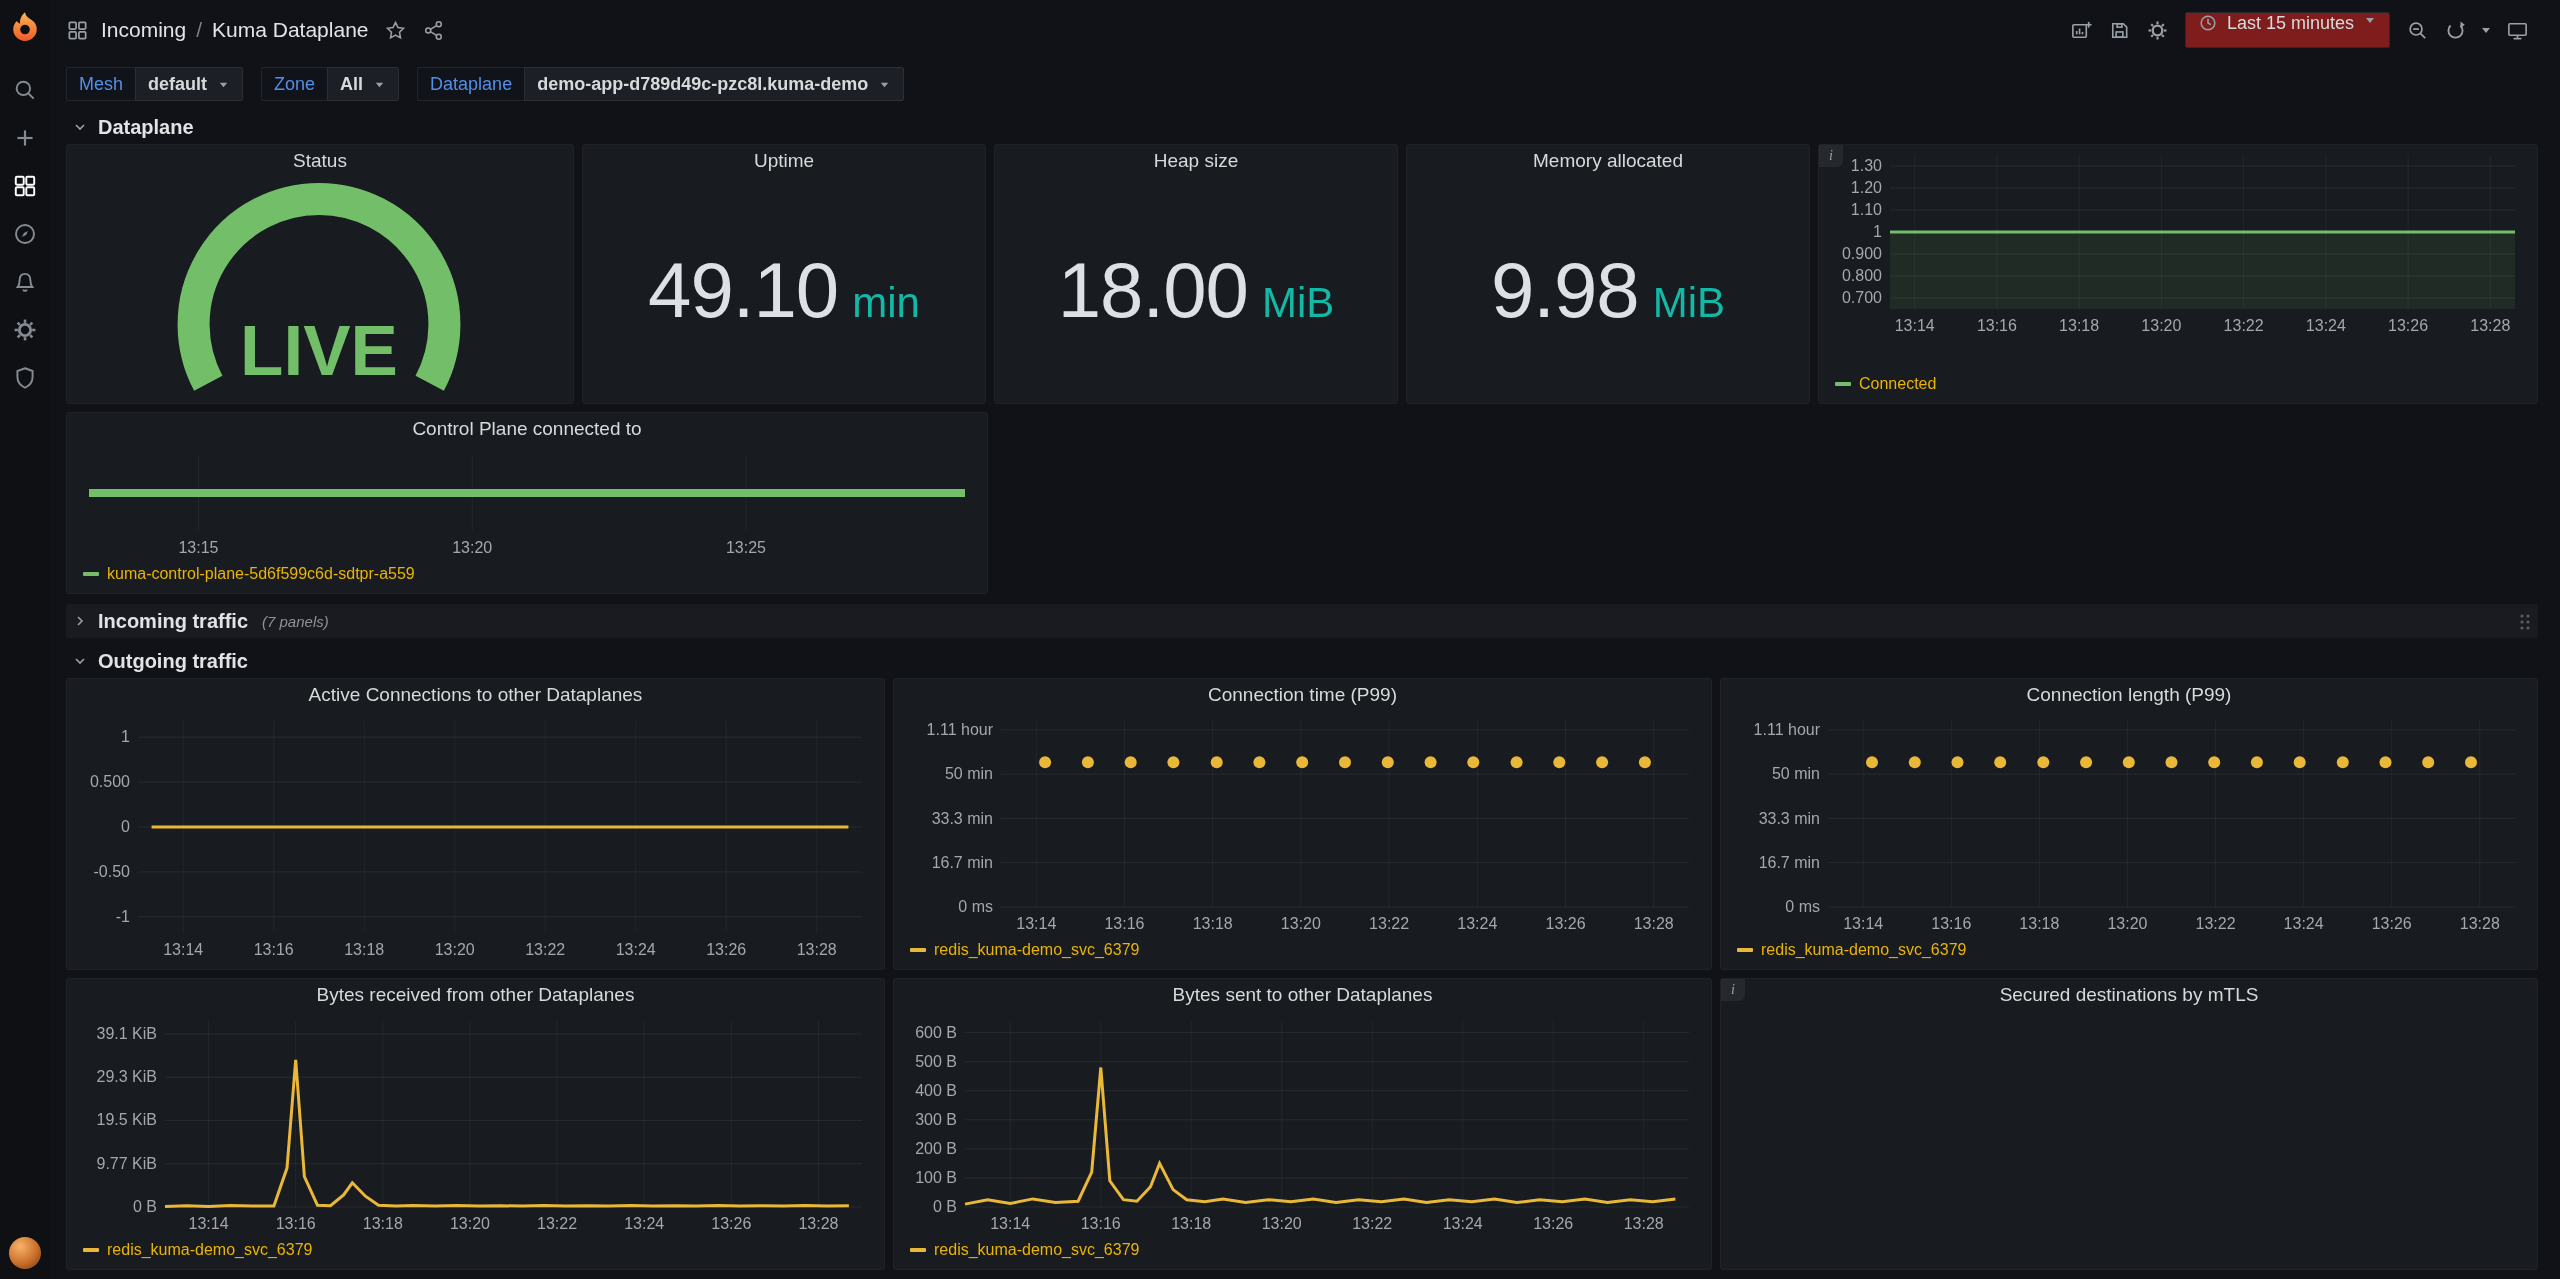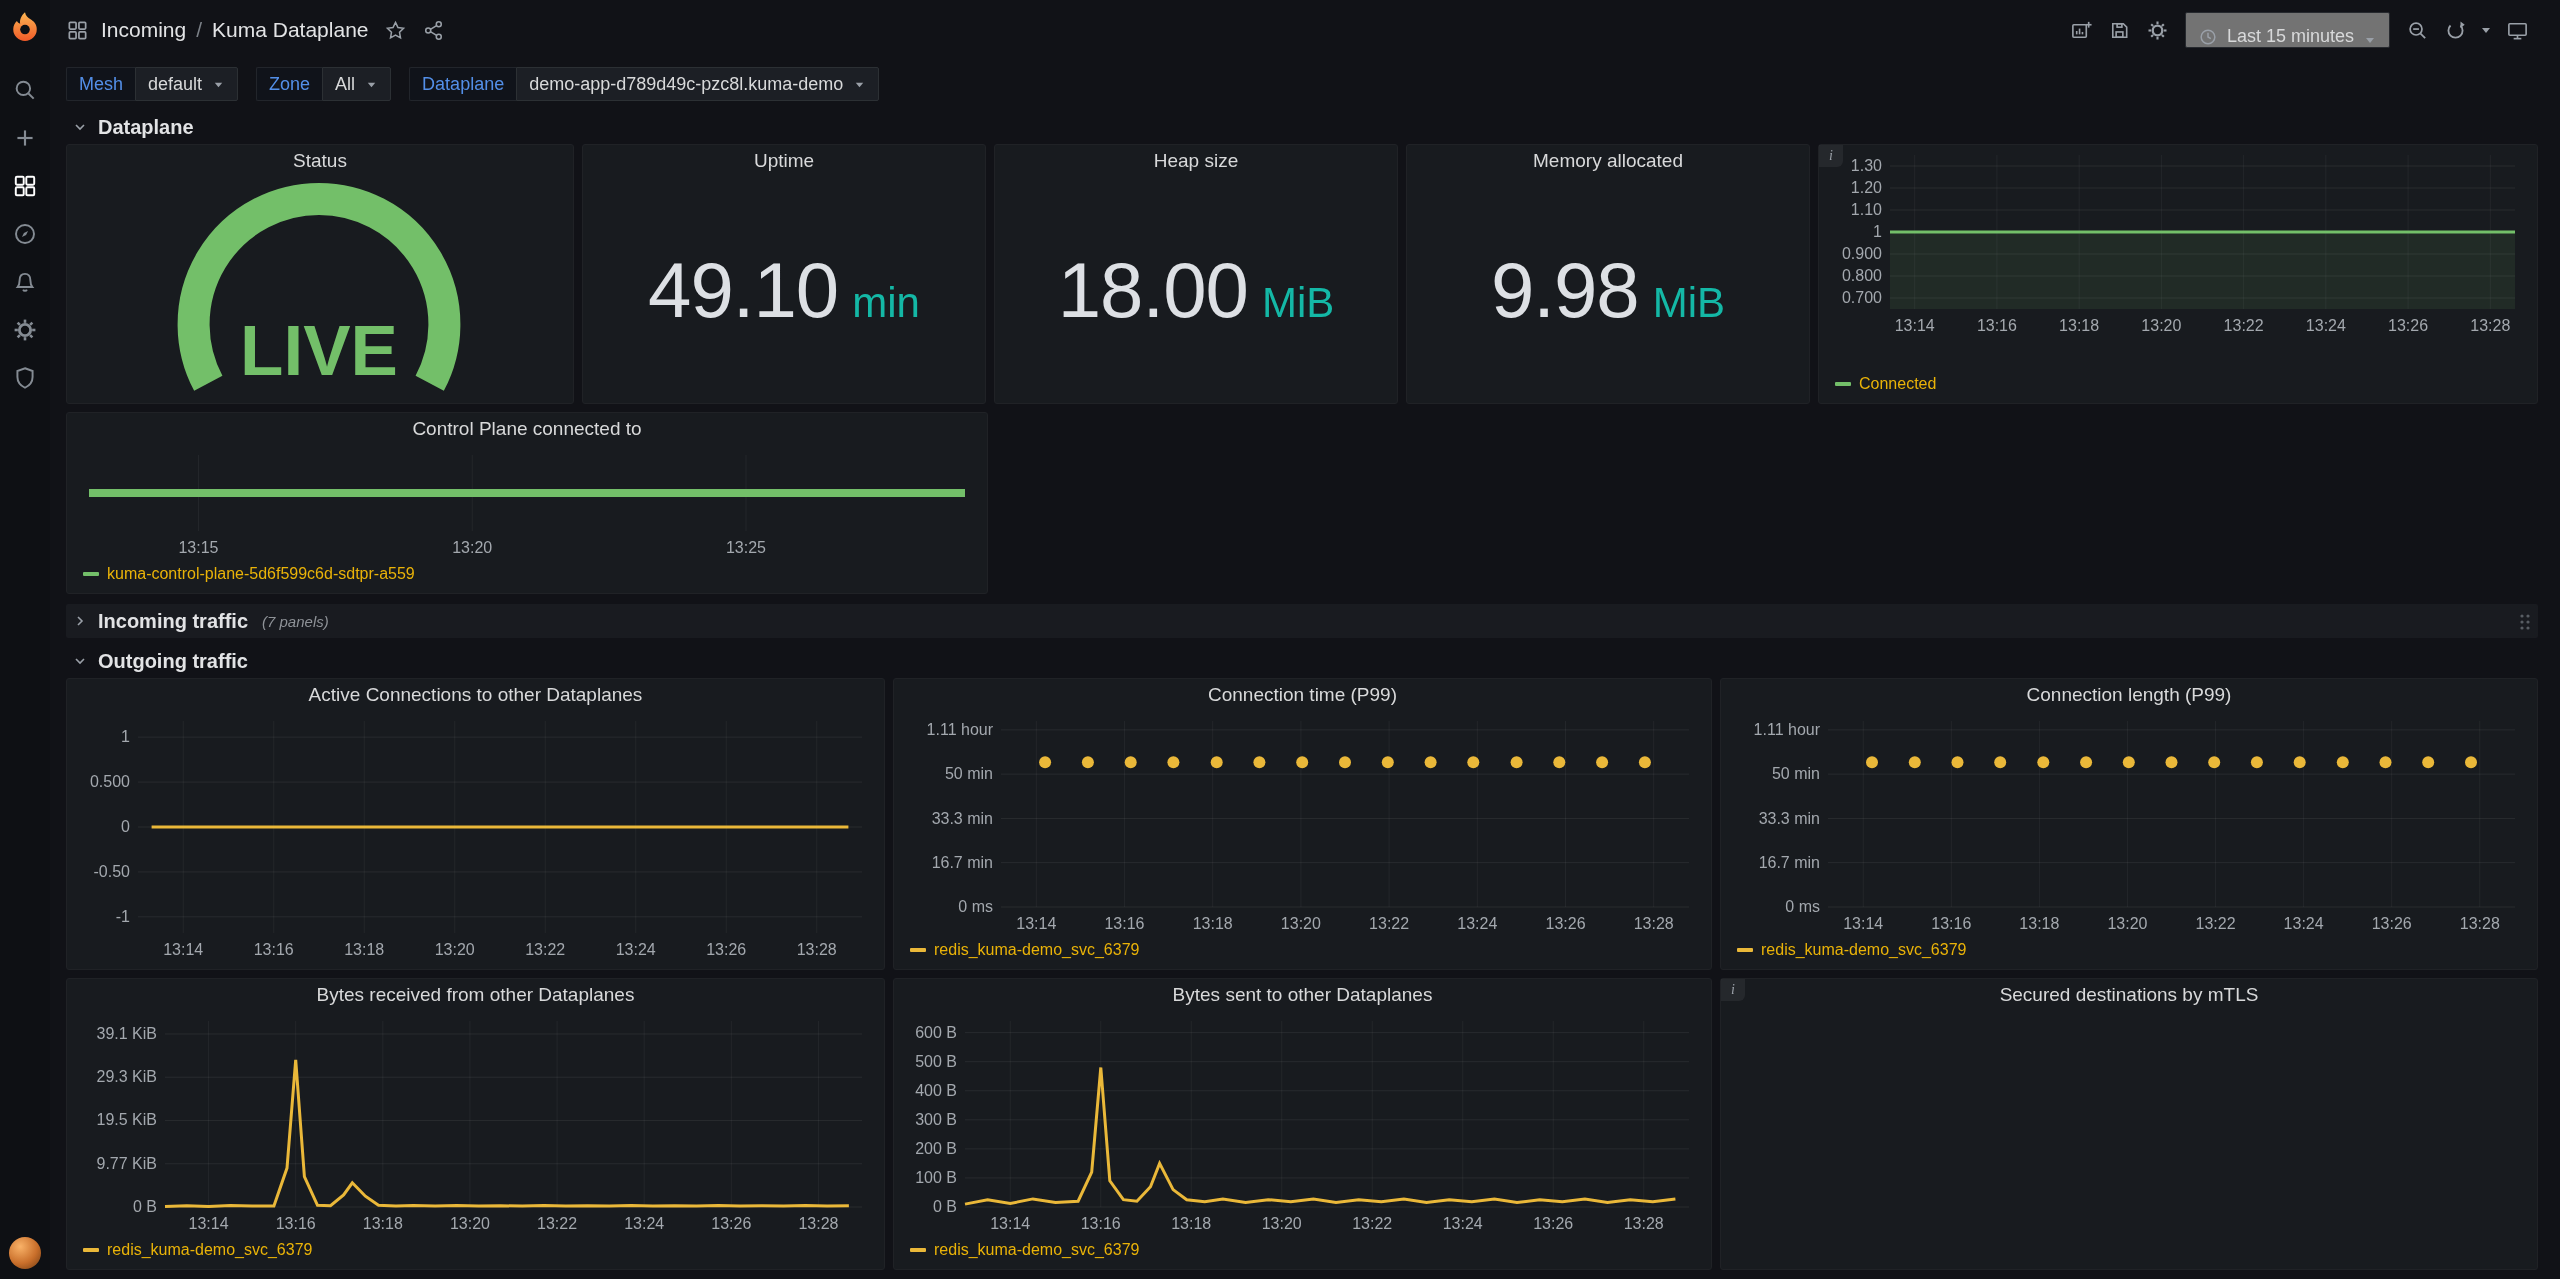--- a/index.html
+++ b/index.html
@@ -22,34 +22,34 @@
   .main { margin-left:50px; }
   .navbar { height:60px; display:flex; align-items:center; justify-content:space-between;
     padding:0 24px 0 16px; }
   .nav-left, .nav-right { display:flex; align-items:center; }
   .nav-left svg, .nav-right svg { width:23px; height:23px; }
   .crumb-icon { color:#9aa0a8; margin-right:12px; display:flex; }
   .crumb { font-size:21px; color:#e2e3e5; font-weight:500; cursor:pointer; }
   .crumb-sep { color:#7b8087; margin:0 10px; font-size:21px; }
   .nav-iconbtn { background:none; border:none; color:#9aa0a8; display:flex; align-items:center;
     justify-content:center; width:38px; height:36px; cursor:pointer; }
-  .timepicker { display:flex; align-items:flex-end; gap:9px; height:36px; padding:0 12px;
-    background:#737373; border:1px solid #26292e; border-radius:2px; color:#d8d9da;
+  .timepicker { display:flex; align-items:flex-start; gap:9px; height:36px; padding:0 12px;
+    background:#7f1d1d; border:1px solid #26292e; border-radius:2px; color:#d8d9da;
     font-size:18px; cursor:pointer; margin:0 8px; }
   .timepicker svg { width:20px; height:20px; color:#9aa0a8; }
   .caret { width:14px !important; height:14px !important; }
 
   
   .submenu { height:48px; display:flex; align-items:center; gap:18px; padding-left:16px; }
   .var-chip { display:flex; align-items:stretch; height:34px; font-size:18px; cursor:default; }
   .var-label { display:flex; align-items:center; padding:0 12px; color:#538fe8;
     background:#10131a; border:1px solid #22252b; border-right:none; border-radius:2px 0 0 2px;
     font-weight:500; }
   .var-value { display:flex; align-items:center; gap:10px; padding:4px 12px; color:#d8d9da;
-    background:#1c1f25; border:1px solid #2c3034; border-radius:0 2px 2px 0; cursor:pointer; }
+    background:#1c1f25; border:1px solid #2c3034; border-radius:0 2px 2px 0; cursor:pointer;font-weight:bold; }
   .var-value svg { width:13px; height:13px; color:#9aa0a8; }
 
   
   .dash { padding:2px 22px 0 16px; }
   .row-header { height:34px; display:flex; align-items:center; gap:10px; cursor:pointer;
     position:relative; }
   .row-header.collapsed { background:#191b20; border-radius:2px; margin:10px 0 6px 0; }
   .row-title { font-size:20px; font-weight:700; color:#e2e3e5; }
   .row-count { font-size:15px; font-style:italic; color:#8e9297; margin-left:4px; }
   .row-chevron { color:#9aa0a8; display:flex; margin-left:6px; }

